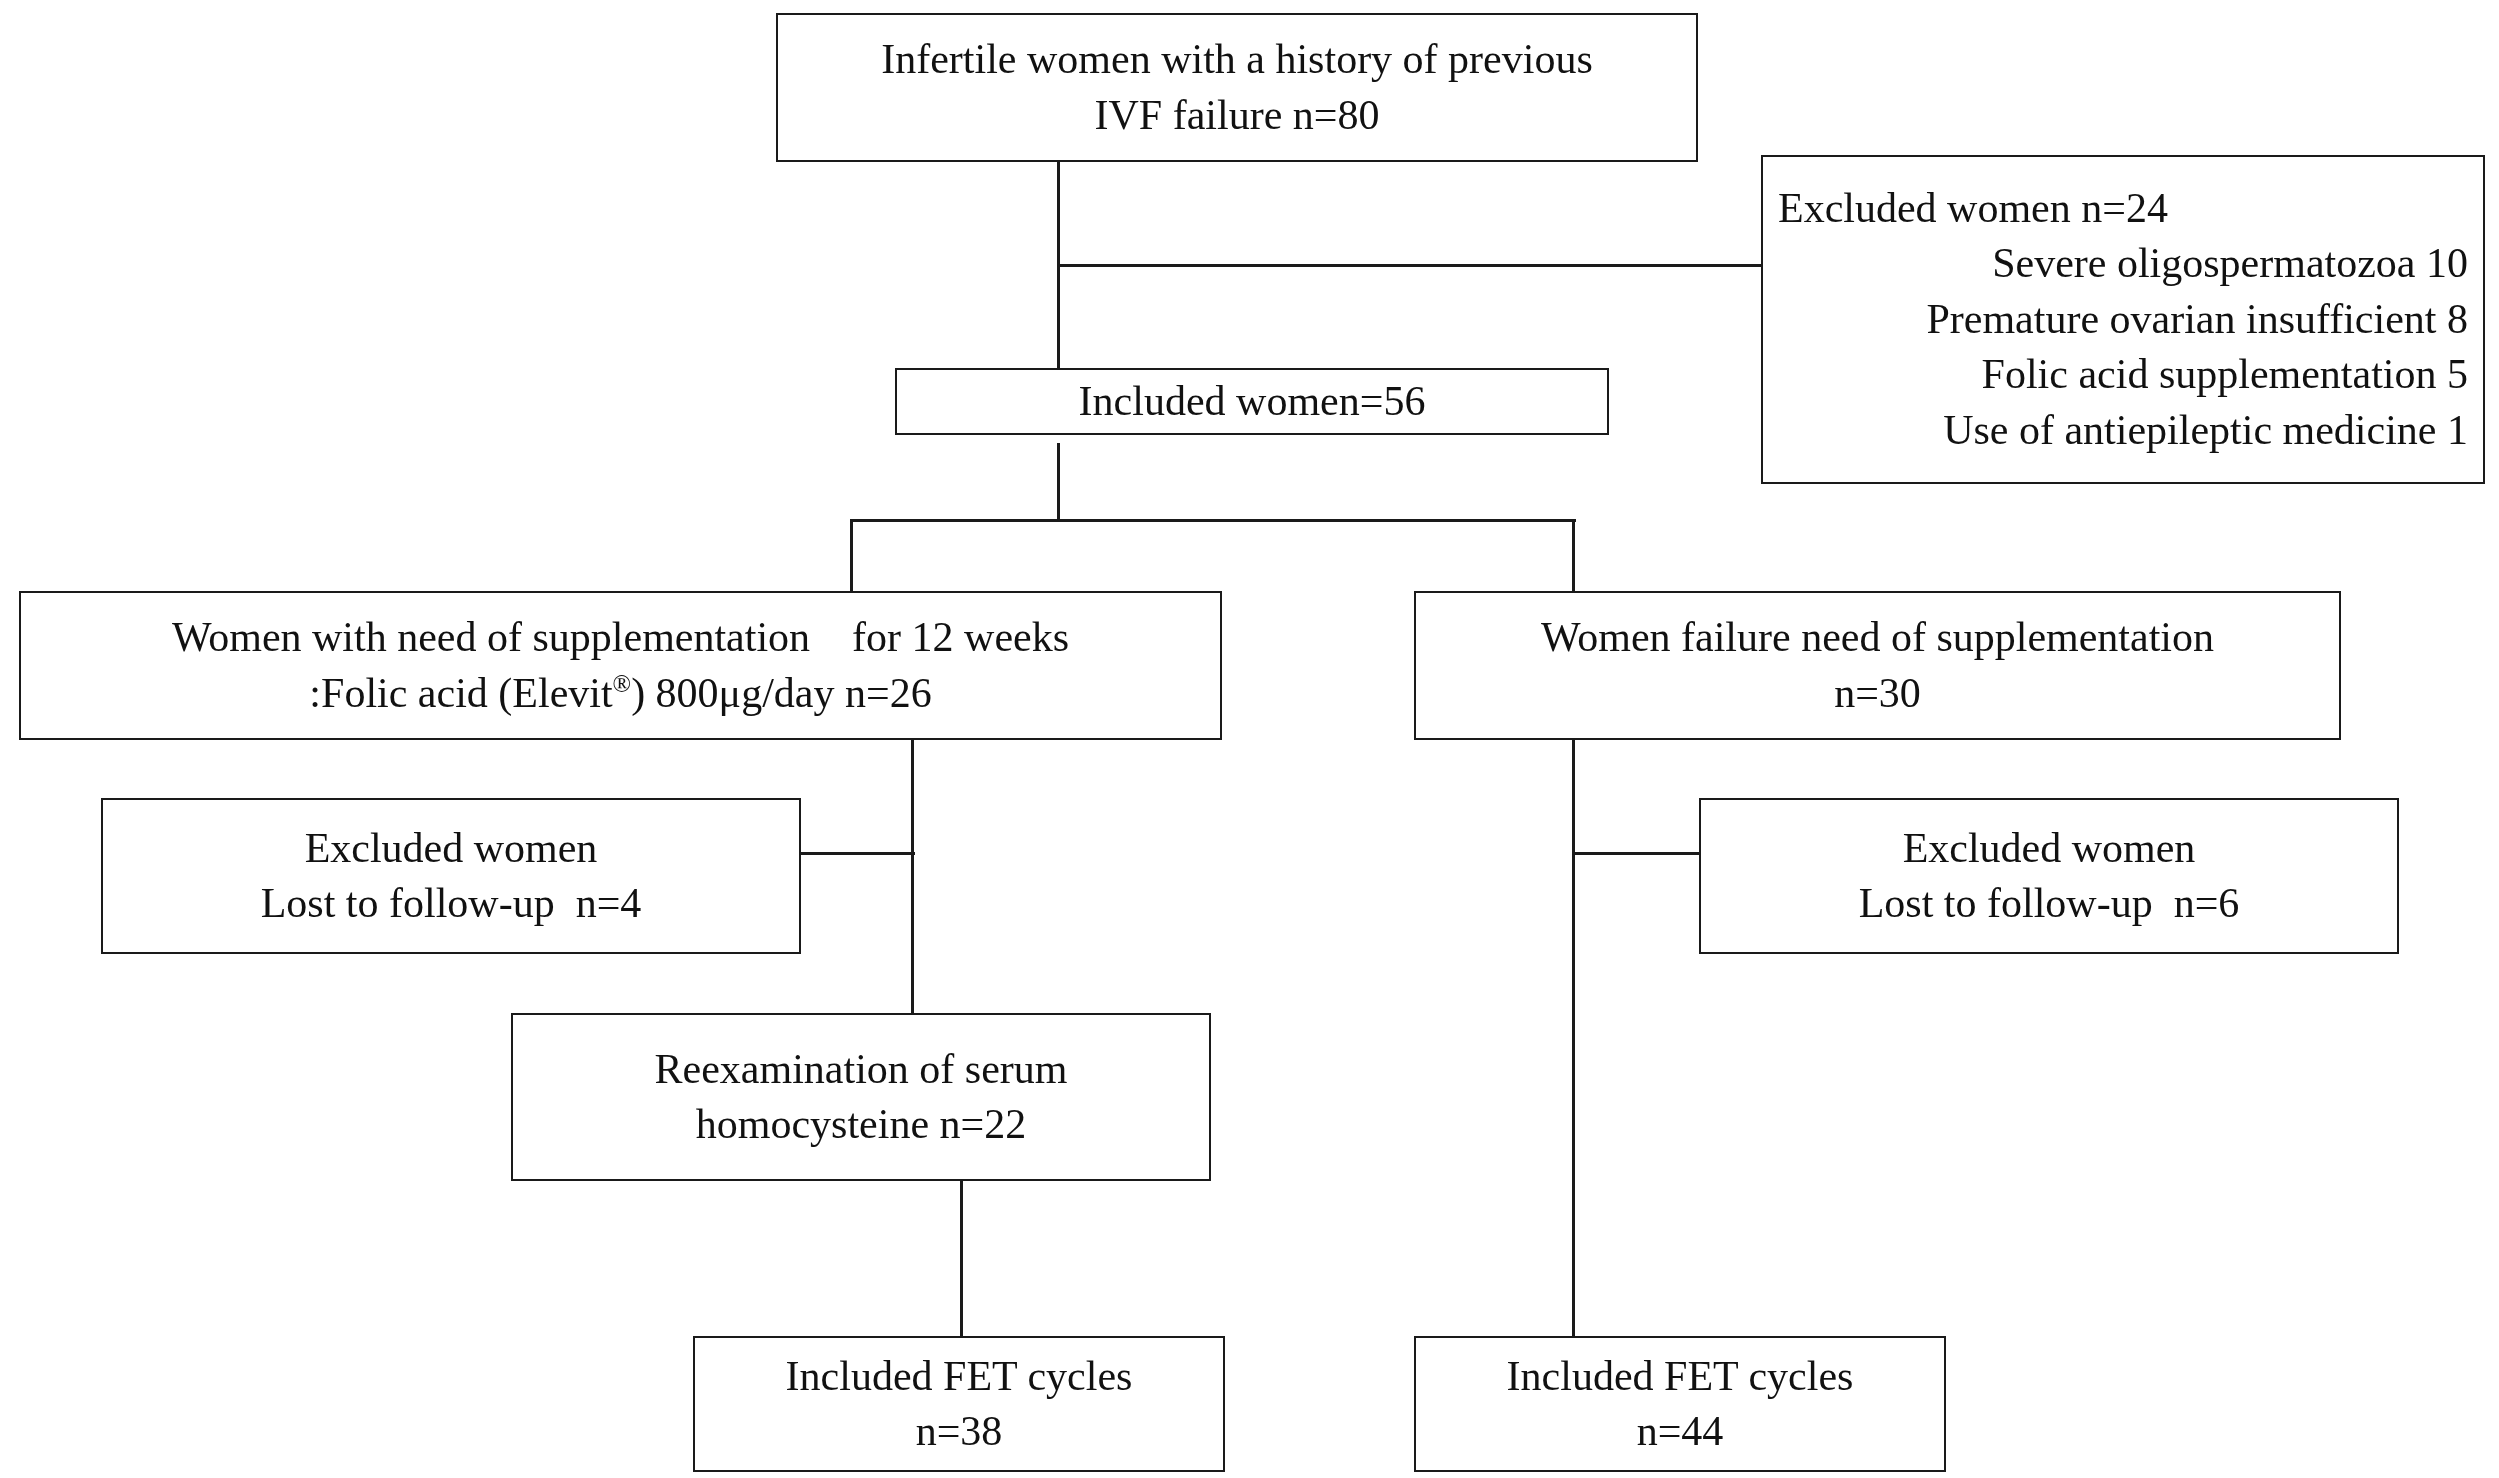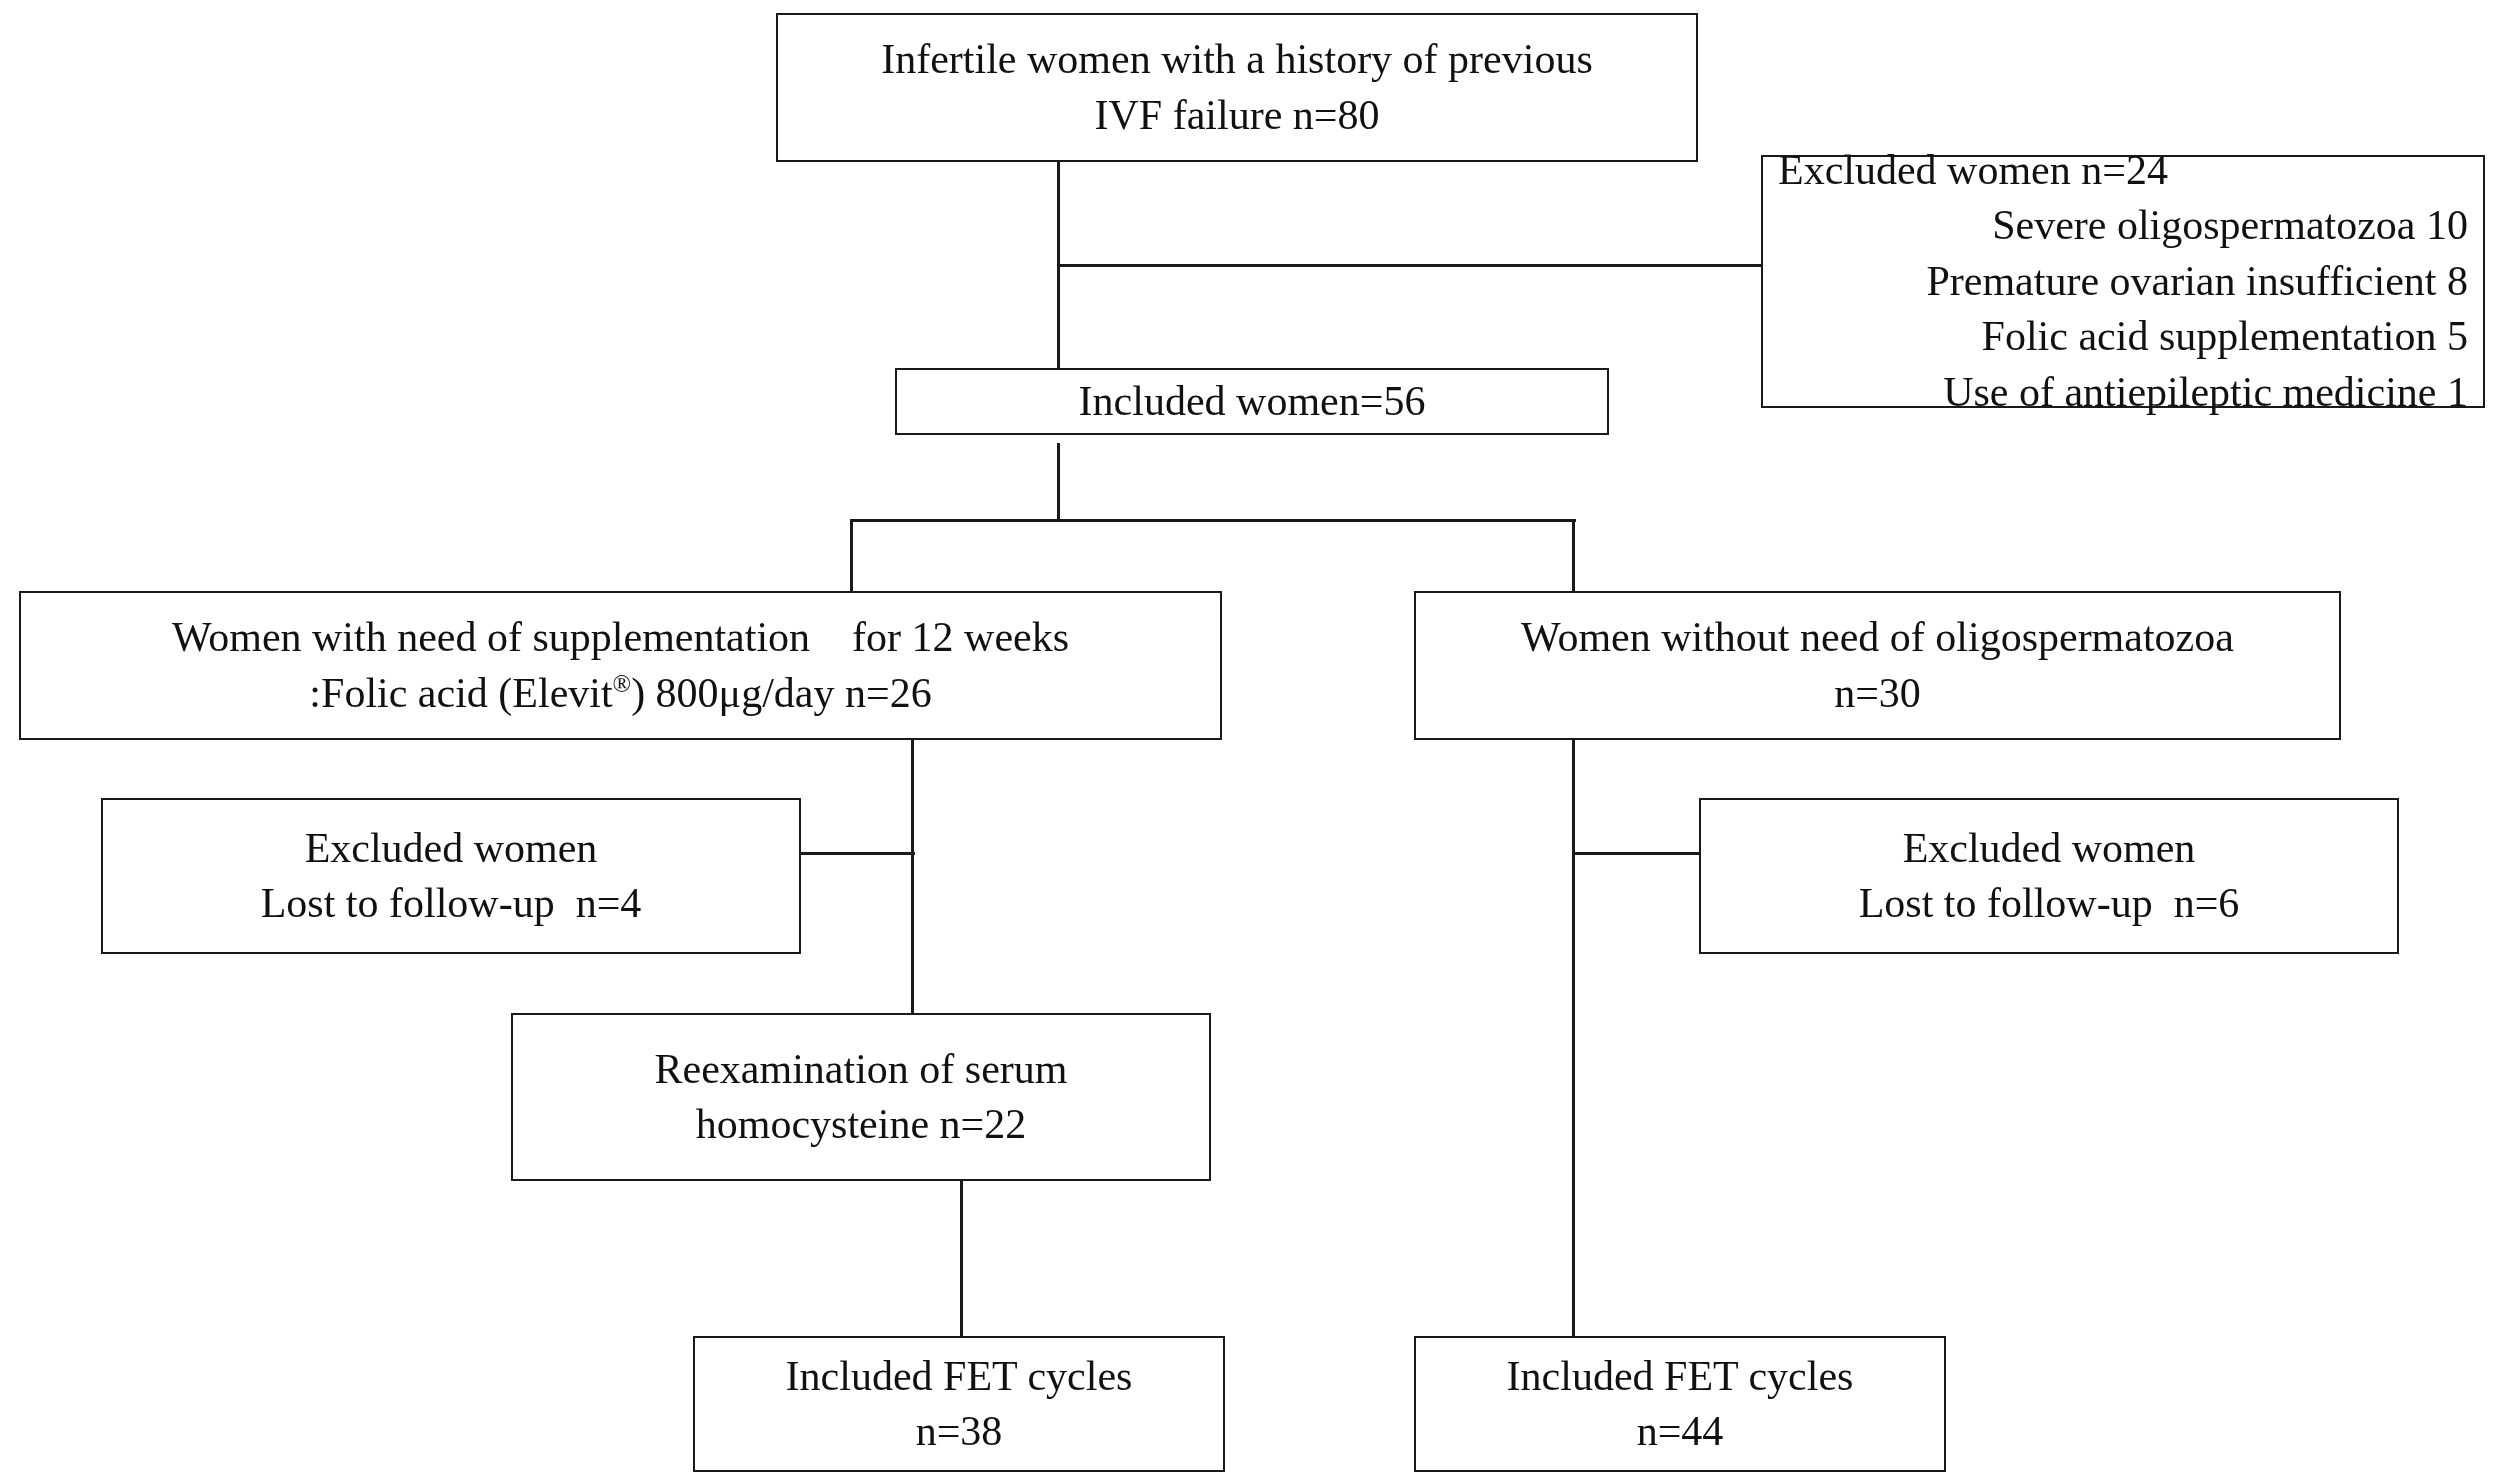--- a/index.html
+++ b/index.html
@@ -78,39 +78,39 @@
   <div class="connector v" style="left:960px; top:1160px; height:177px;"></div>
 
   <div class="connector v" style="left:1572px; top:739px; height:599px;"></div>
   <div class="connector h" style="left:1572px; top:852px; width:128px;"></div>
 
   <div class="node" style="left:776px; top:13.4px; width:922px; height:149px;">
     <span class="line">Infertile women with a history of previous</span>
     <span class="line">IVF failure n=80</span>
   </div>
 
-  <div class="node align-right" style="left:1761px; top:155px; width:724px; height:253px;">
+  <div class="node align-right" style="left:1761px; top:155px; width:724px; height:329px;">
     <span class="line first">Excluded women n=24</span>
     <span class="line">Severe oligospermatozoa 10</span>
     <span class="line">Premature ovarian insufficient 8</span>
     <span class="line">Folic acid supplementation 5</span>
     <span class="line">Use of antiepileptic medicine 1</span>
   </div>
 
   <div class="node" style="left:895px; top:368px; width:714px; height:67px;">
     <span class="line">Included women=56</span>
   </div>
 
   <div class="node" style="left:19px; top:591px; width:1203px; height:149px;align-items:center;">
     <span class="line">Women with need of supplementation    for 12 weeks</span>
     <span class="line"><span>:Folic acid (Elevit</span><sup class="reg">®</sup><span>) 800μg/day n=26</span></span>
   </div>
 
   <div class="node" style="left:1414px; top:591px; width:927px; height:149px;">
-    <span class="line">Women without need of oligospermatozoa</span>
+    <span class="line">Women failure need of supplementation</span>
     <span class="line">n=30</span>
   </div>
 
   <div class="node" style="left:101px; top:798px; width:700px; height:156px;">
     <span class="line">Excluded women</span>
     <span class="line">Lost to follow-up  n=4</span>
   </div>
 
   <div class="node" style="left:1699px; top:798px; width:700px; height:156px;">
     <span class="line">Excluded women</span>

